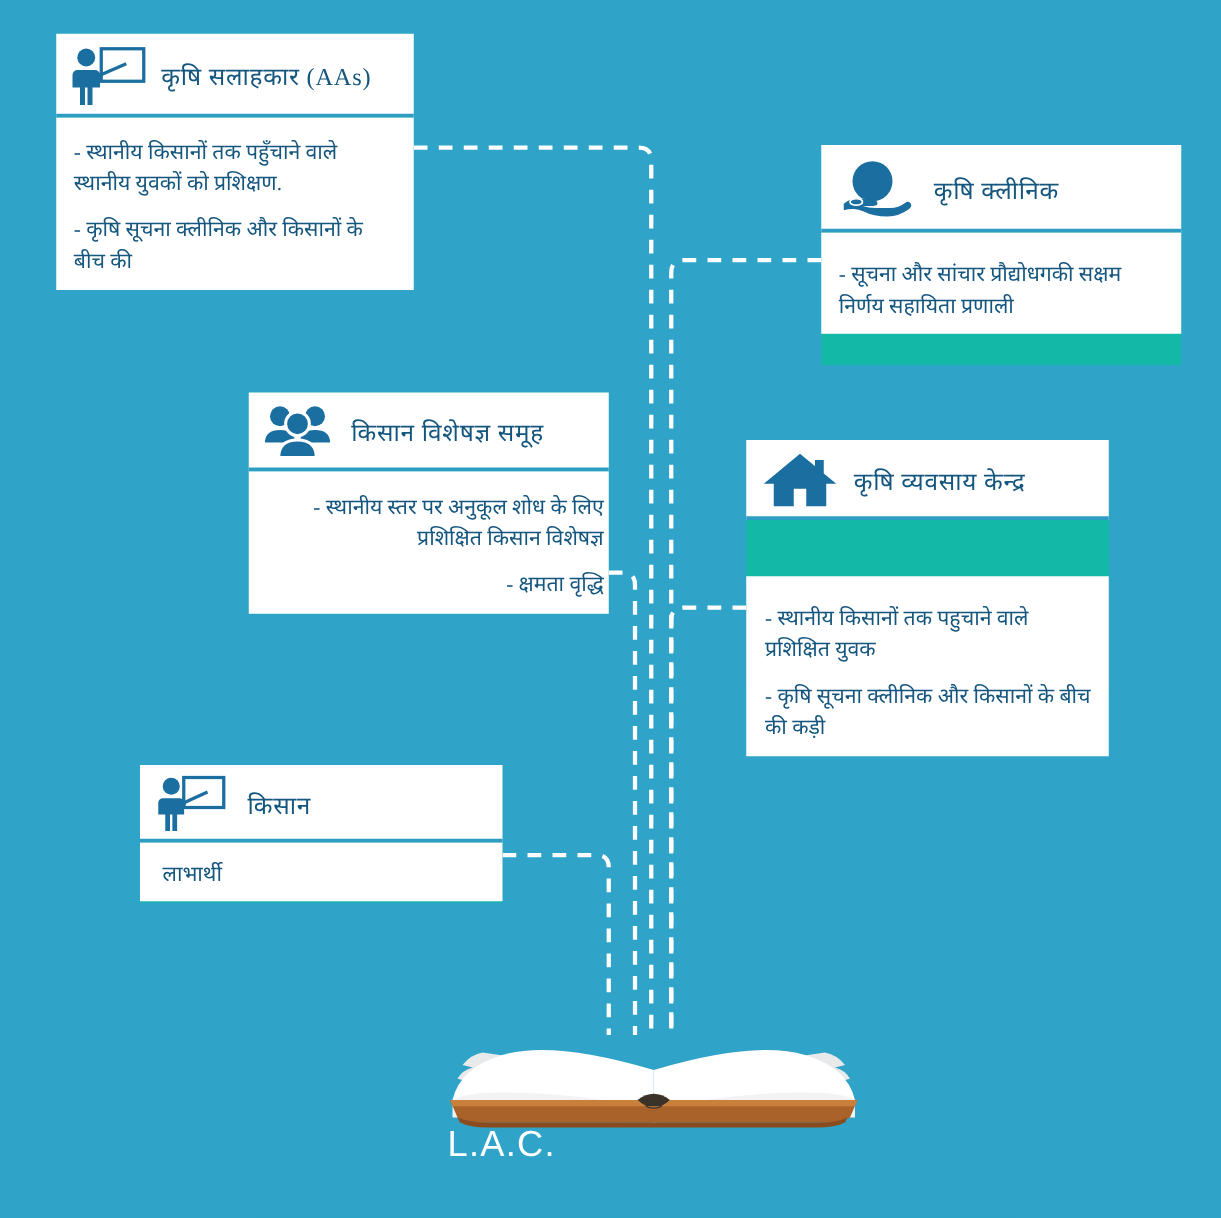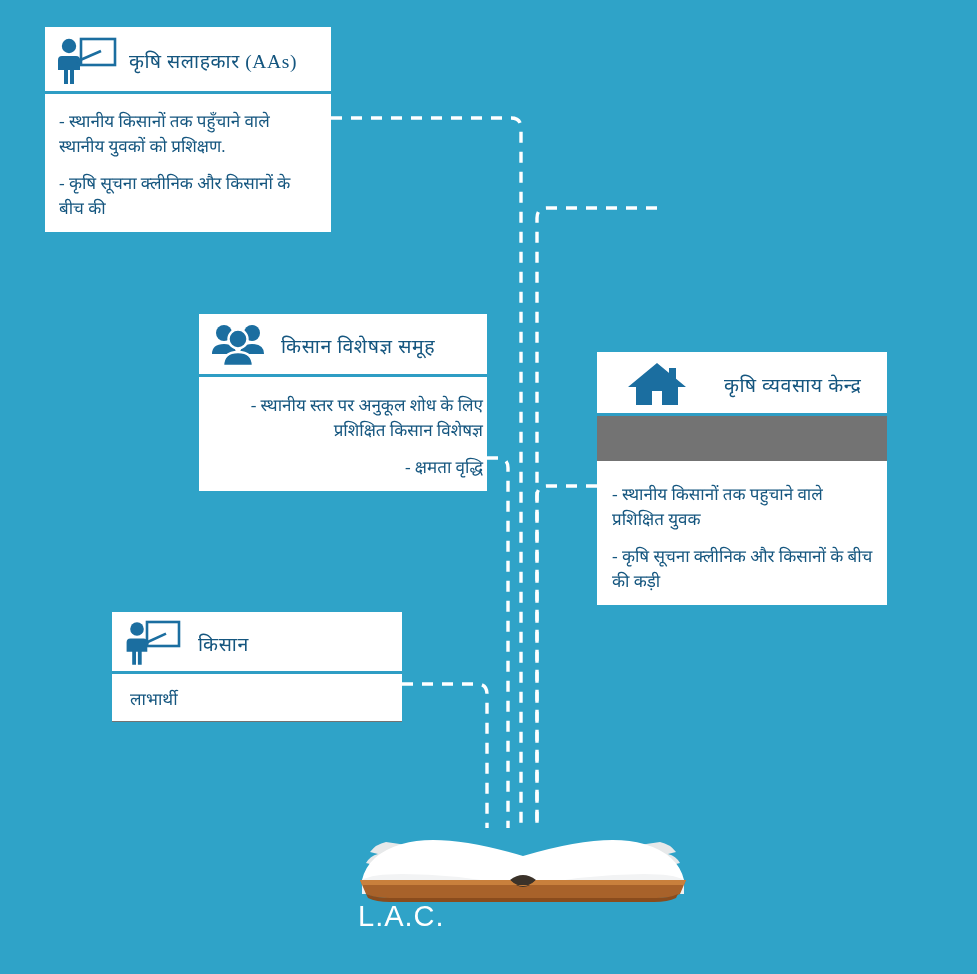--- a/index.html
+++ b/index.html
@@ -21,21 +21,21 @@
     position: absolute;
     left: 0; top: 0;
     width: 977px;
     height: 974px;
     pointer-events: none;
   }
 
   
   .card {
     position: absolute;
-    background: #737373;
+    background: #14b8a6;
     box-sizing: border-box;
   }
   .card-header {
     display: flex;
     align-items: center;
     background: #ffffff;
     box-sizing: border-box;
     position: relative;
   }
   .card-header::after {
@@ -80,21 +80,21 @@
 
   #card-agri-clinic          { left: 657px; top: 116px; width: 288px; height: 176px; }
   #card-agri-clinic .card-header   { height: 70px; padding-left: 16px; }
   #card-agri-clinic .card-body     { padding: 22px 14px 10px 14px; }
 
   #card-farmer-expert-group  { left: 199px; top: 314px; width: 288px; height: 177px; }
   #card-farmer-expert-group .card-header { height: 63px; padding-left: 10px; text-align: right; }
   #card-farmer-expert-group .card-body   { padding: 17px 4px 10px 14px; text-align: right; }
 
   #card-agri-business-centre { left: 597px; top: 352px; width: 290px; height: 200px; }
-  #card-agri-business-centre .card-header { height: 64px; padding-left: 29px; gap: 24px; }
+  #card-agri-business-centre .card-header { height: 64px; padding-left: 12px; }
   #card-agri-business-centre .card-body   { padding: 22px 14px 10px 15px; margin-top: 45px; }
 
   #card-farmer               { left: 112px; top: 612px; width: 290px; height: 110px; }
   #card-farmer .card-header        { height: 62px; padding-left: 14px; }
   #card-farmer .card-body          { padding: 14px 26px 8px 18px; }
 
   
   #card-agri-advisors .card-icon        { width: 62px; height: 52px; margin-right: 10px; }
   #card-agri-clinic .card-icon          { width: 58px; height: 48px; margin-right: 16px; }
   #card-farmer-expert-group .card-icon  { width: 58px; height: 48px; margin-right: 14px; }
@@ -154,20 +154,35 @@
         </svg>
       </span>
       <span class="card-title">कृषि सलाहकार (AAs)</span>
     </div>
     <div class="card-body">
       <p>- स्थानीय किसानों तक पहुँचाने वाले स्थानीय युवकों को प्रशिक्षण.</p>
       <p>- कृषि सूचना क्लीनिक और किसानों के बीच की</p>
     </div>
   </div>
 
+  <div class="card" id="card-agri-clinic">
+    <div class="card-header">
+      <span class="card-icon">
+        <svg viewBox="0 0 58 48" width="58" height="48">
+          <circle cx="25" cy="18" r="16" fill="#1b6ea0"></circle>
+          <path d="M2 36 q6 -5 13 -4 l10 1 q4 .4 4 2.6 0 2.2 -4 2.2 h-8 q5 1.6 10 1.6 h12 q7 0 12 -4 3 -2.2 4.6 .4 1.4 2.4 -1.6 4.6 -8 5.8 -17 5.8 -11 0 -19 -4 -4 -2 -8 -2 -5 0 -8 1 z" fill="#1b6ea0"></path>
+          <ellipse cx="12" cy="34.5" rx="5" ry="2.6" fill="none" stroke="#ffffff" stroke-width="1.4"></ellipse>
+        </svg>
+      </span>
+      <span class="card-title">कृषि क्लीनिक</span>
+    </div>
+    <div class="card-body">
+      <p>- सूचना और सांचार प्रौद्योधगकी सक्षम निर्णय सहायिता प्रणाली</p>
+    </div>
+  </div>
 
   <div class="card" id="card-farmer-expert-group">
     <div class="card-header">
       <span class="card-icon">
         <svg viewBox="0 0 58 48" width="58" height="48">
           <circle cx="15" cy="11" r="8" fill="#1b6ea0"></circle>
           <path d="M3 32 q0 -10 12 -10 q12 0 12 10 z" fill="#1b6ea0"></path>
           <circle cx="43" cy="11" r="8" fill="#1b6ea0"></circle>
           <path d="M31 32 q0 -10 12 -10 q12 0 12 10 z" fill="#1b6ea0"></path>
           <circle cx="29" cy="17" r="9.5" fill="#1b6ea0" stroke="#ffffff" stroke-width="2.4"></circle>

